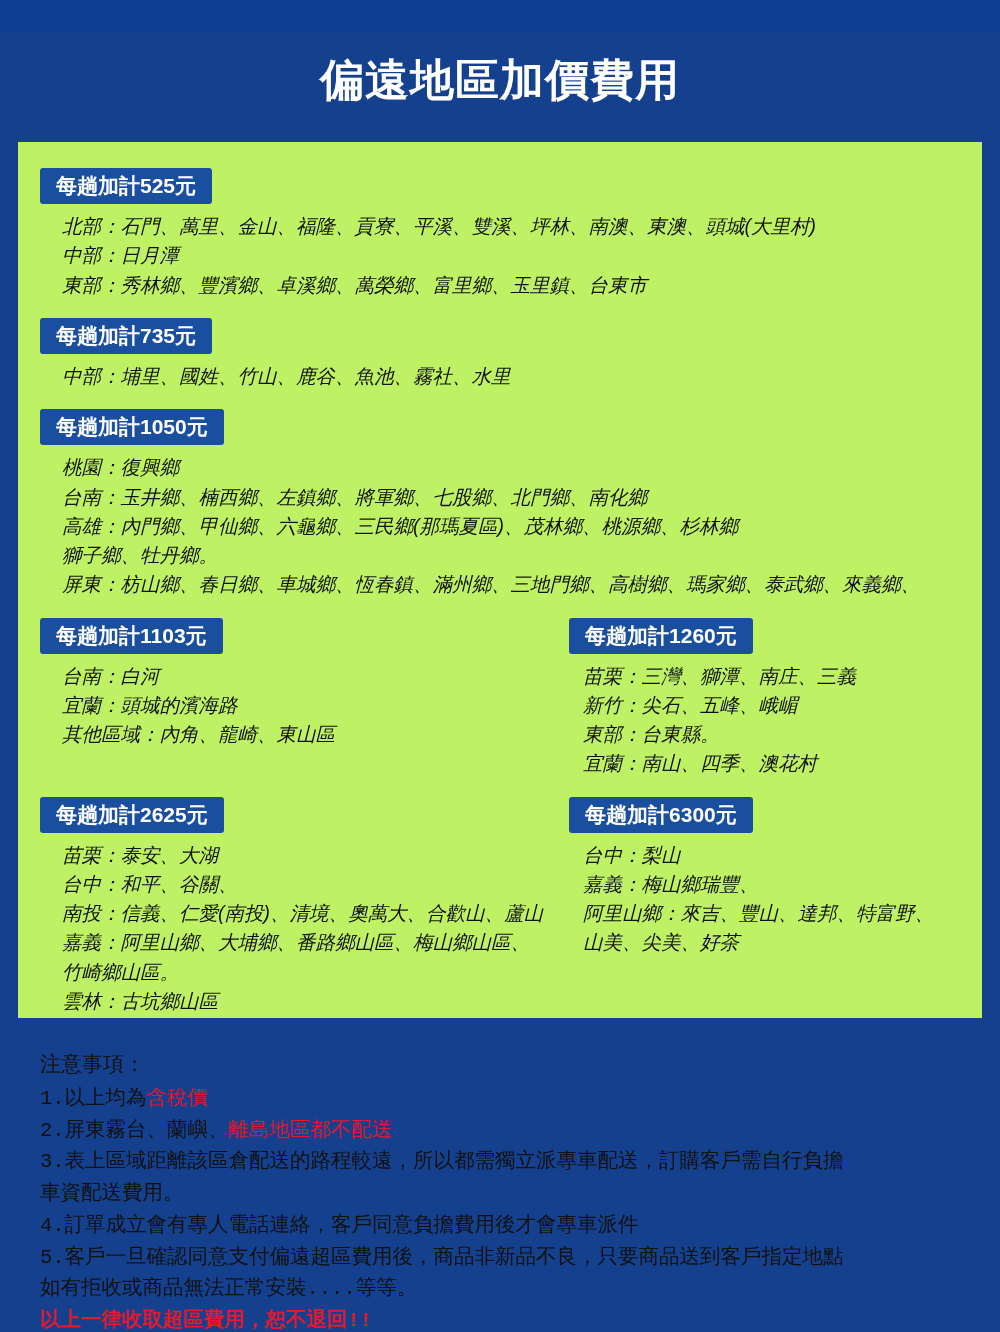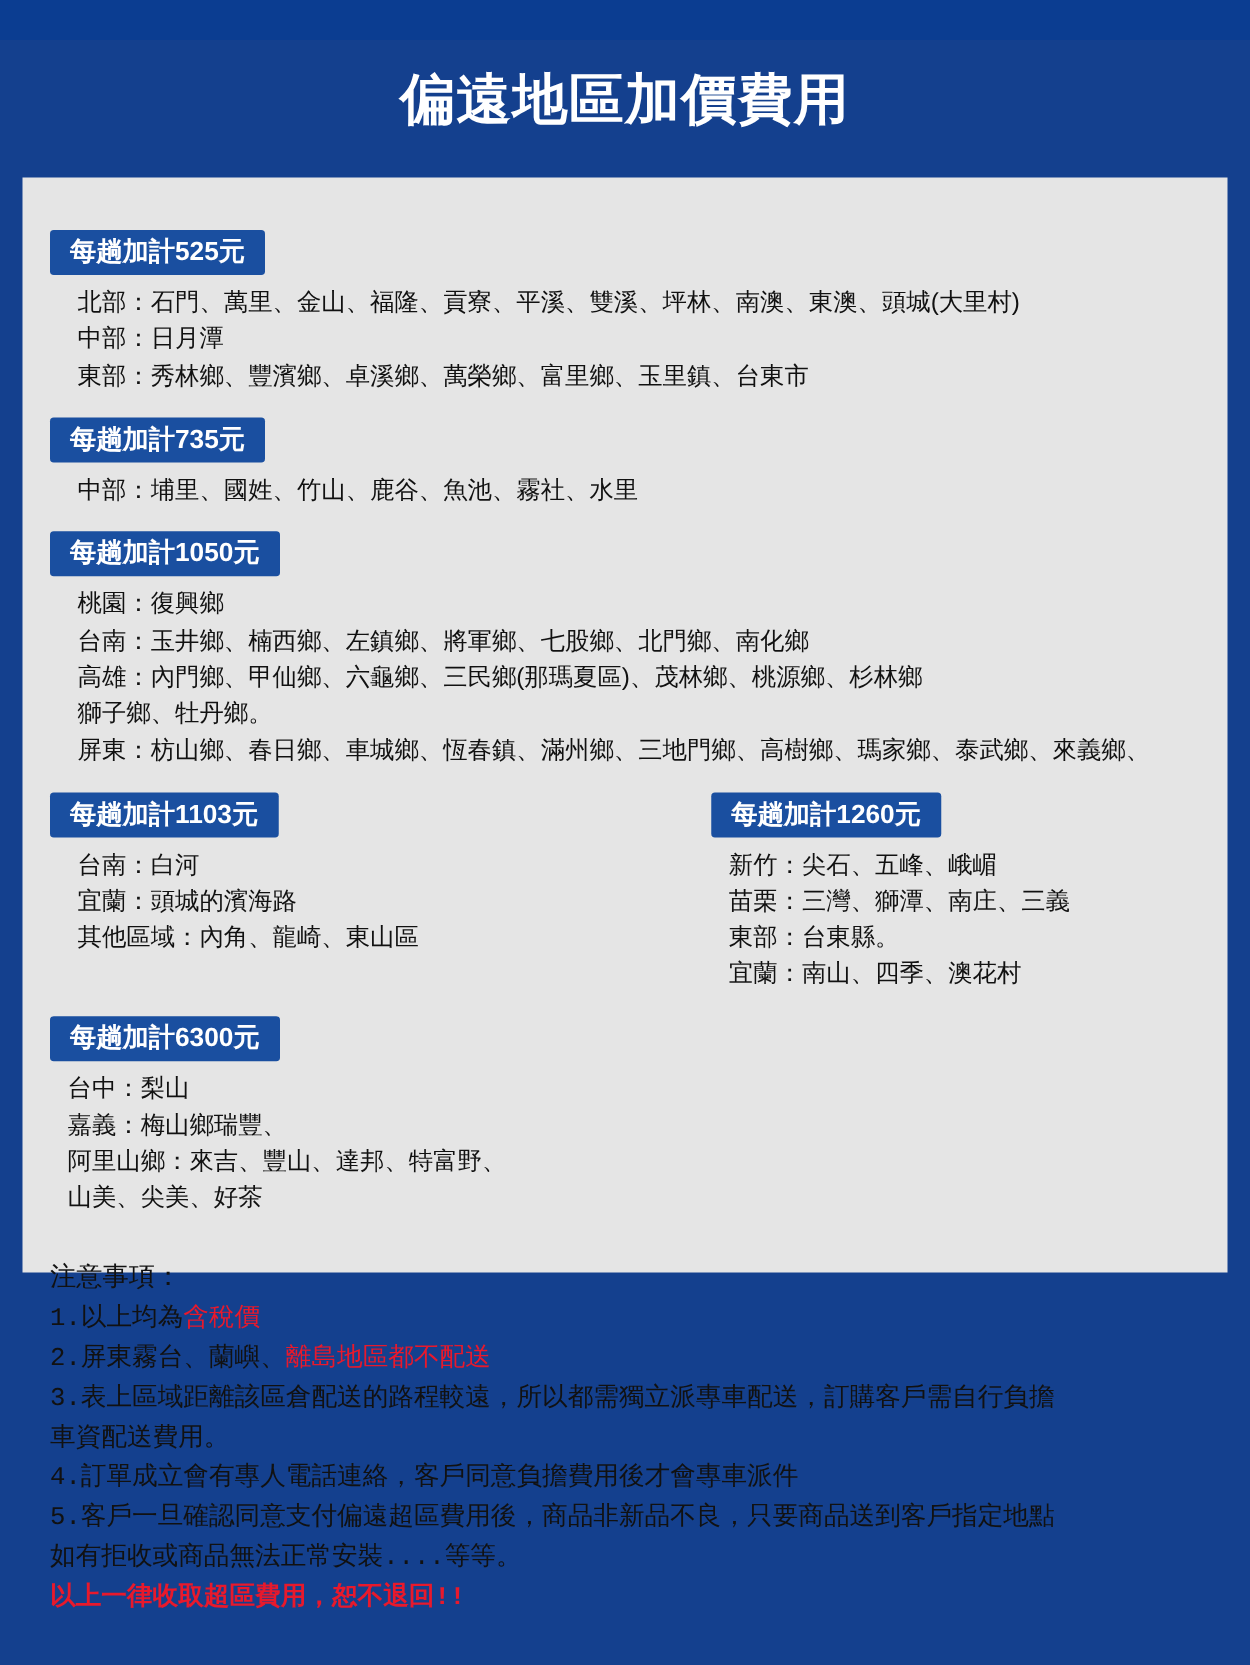--- a/index.html
+++ b/index.html
@@ -31,23 +31,23 @@
     padding-top: 22px;
     padding-bottom: 16px;
     line-height: 1.2;
   }
   .sheet {
     position: absolute;
     left: 18px;
     top: 110px;
     width: 964px;
     height: 876px;
-    background: #e5e5e5;
-    box-sizing: border-box;
-    padding: 42px 22px 10px 22px;
+    background: #bef264;
+    box-sizing: border-box;
+    padding: 26px 22px 10px 22px;
   }
   .badge {
     display: inline-block;
     background: #1a4fa0;
     color: #ffffff;
     font-size: 21px;
     font-weight: bold;
     padding: 6px 16px 7px 16px;
     border-radius: 3px;
     line-height: 1.1;
@@ -57,20 +57,21 @@
     margin-bottom: 18px;
   }
   .lines {
     font-size: 19.5px;
     line-height: 1.5;
     padding-left: 22px;
     color: #111;
   }
   .lines div {
     white-space: normal;
+    font-style: italic;
   }
   .two-col {
     display: flex;
     gap: 11px;
     margin-bottom: 18px;
   }
   .col-left {
     width: 530px;
     box-sizing: border-box;
   }
@@ -146,29 +147,40 @@
         <div class="badge">每趟加計1103元</div>
         <div class="lines">
           <div>台南：白河</div>
           <div>宜蘭：頭城的濱海路</div>
           <div>其他區域：內角、龍崎、東山區</div>
         </div>
       </div>
       <div class="col-right">
         <div class="badge">每趟加計1260元</div>
         <div class="lines">
+          <div>苗栗：三灣、獅潭、南庄、三義</div>
           <div>新竹：尖石、五峰、峨嵋</div>
-          <div>苗栗：三灣、獅潭、南庄、三義</div>
           <div>東部：台東縣。</div>
           <div>宜蘭：南山、四季、澳花村</div>
         </div>
       </div>
     </div>
 
     <div class="two-col">
+      <div class="col-left">
+        <div class="badge">每趟加計2625元</div>
+        <div class="lines">
+          <div>苗栗：泰安、大湖</div>
+          <div>台中：和平、谷關、</div>
+          <div>南投：信義、仁愛(南投)、清境、奧萬大、合歡山、蘆山</div>
+          <div>嘉義：阿里山鄉、大埔鄉、番路鄉山區、梅山鄉山區、</div>
+          <div>竹崎鄉山區。</div>
+          <div>雲林：古坑鄉山區</div>
+        </div>
+      </div>
       <div class="col-right">
         <div class="badge">每趟加計6300元</div>
         <div class="lines">
           <div>台中：梨山</div>
           <div>嘉義：梅山鄉瑞豐、</div>
           <div>阿里山鄉：來吉、豐山、達邦、特富野、</div>
           <div>山美、尖美、好茶</div>
         </div>
       </div>
     </div>

